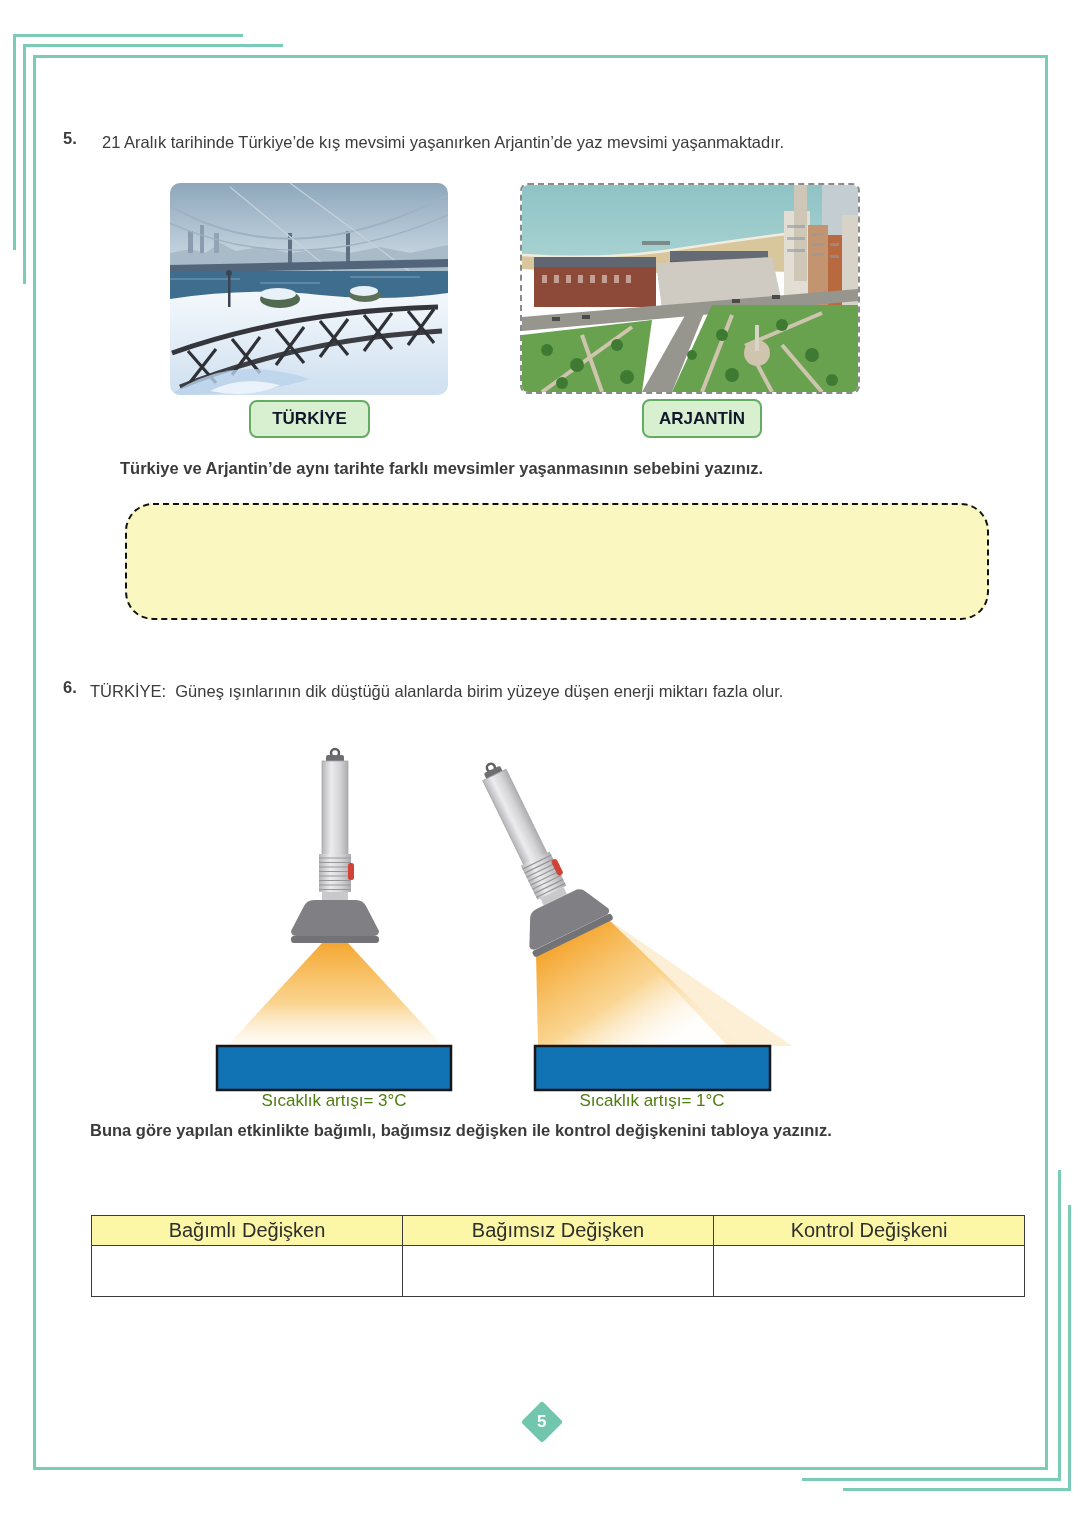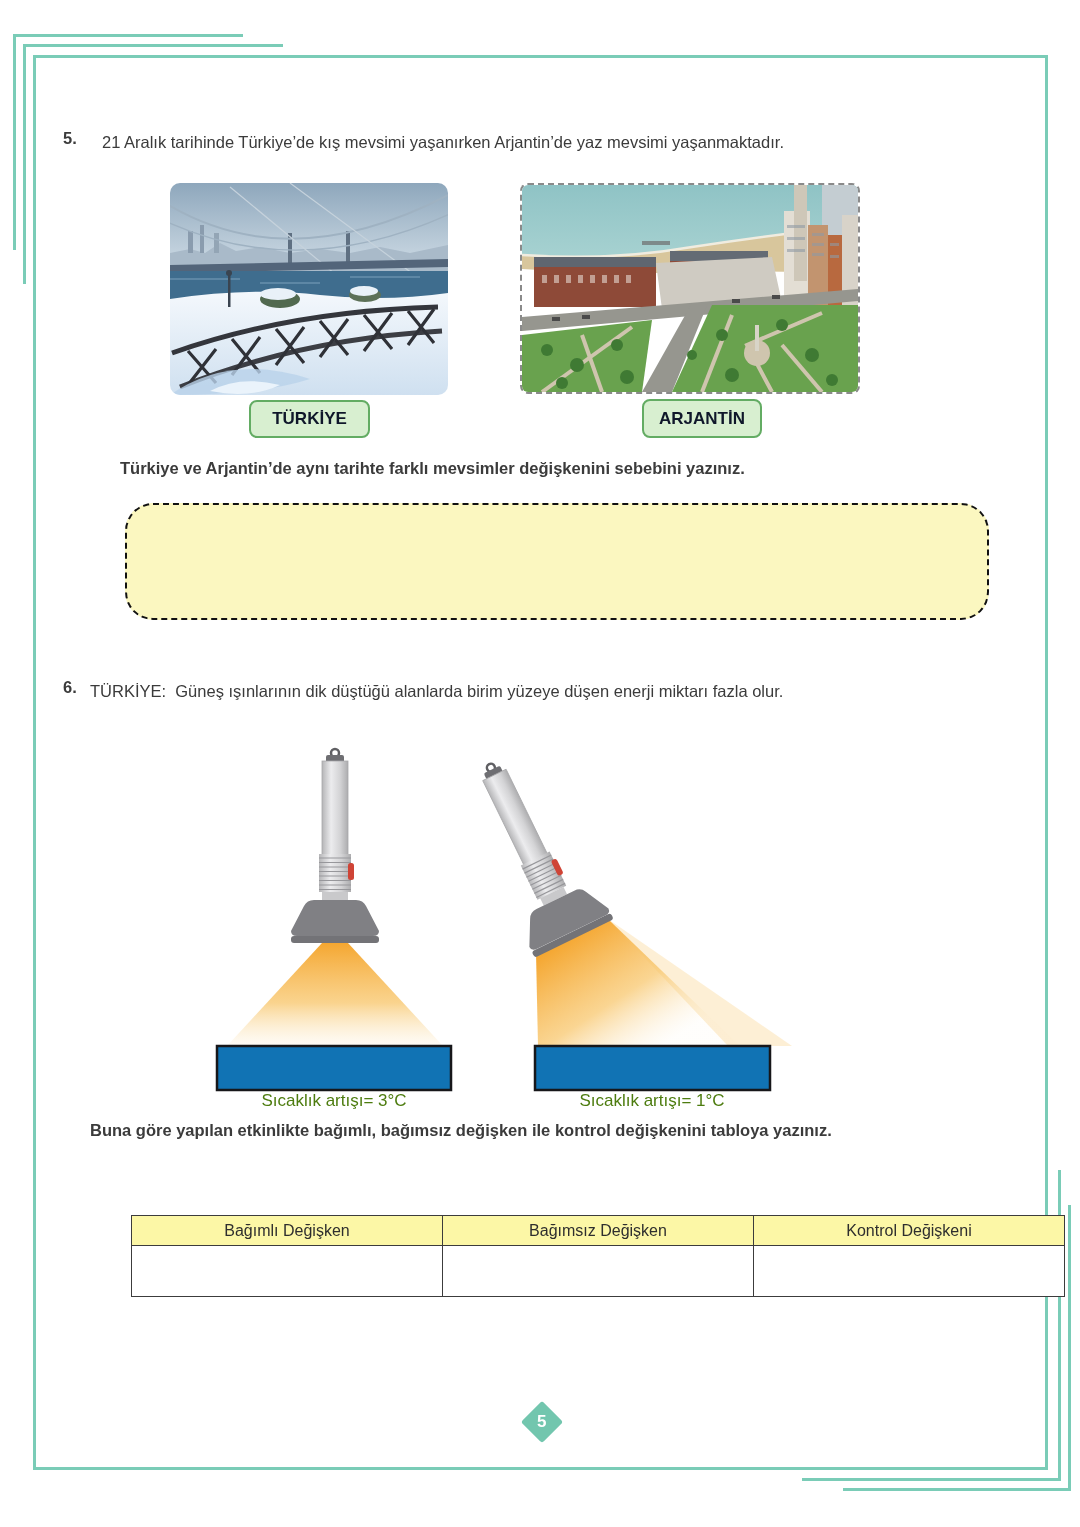--- a/index.html
+++ b/index.html
@@ -45,21 +45,21 @@
   .caption{position:absolute; top:1091px; width:280px; text-align:center; font-size:17px; color:#4d7c0f;}
   .caption.left{left:194px;}
   .caption.right{left:512px;}
 
   .para-block{position:absolute; left:90px; top:1117px; width:917px; font-size:16.5px; line-height:27.5px;}
   .para-block .bold-line{font-weight:bold;}
 
   
   .vars-table{
     position:absolute; left:91px; top:1215px; width:934px;
-    border-collapse:collapse; table-layout:fixed; font-size:16px;margin-left:40px;
+    border-collapse:collapse; table-layout:fixed; font-size:20px;
   }
   .vars-table th, .vars-table td{border:1.6px solid #3c3c3c;}
   .vars-table th{
     background:#fcf7a6; font-weight:normal; height:29px; text-align:center;
     color:#2e2e2e; padding:0;
   }
   .vars-table td{height:48px; background:#ffffff;}
 
   
   .page-badge{
@@ -230,21 +230,21 @@
     </svg>
   </div>
 
   <div class="country-label turkey">
     <span>TÜRKİYE</span>
   </div>
   <div class="country-label argentina">
     <span>ARJANTİN</span>
   </div>
 
-  <div class="prompt">Türkiye ve Arjantin’de aynı tarihte farklı mevsimler değişkenini sebebini yazınız.</div>
+  <div class="prompt">Türkiye ve Arjantin’de aynı tarihte farklı mevsimler yaşanmasının sebebini yazınız.</div>
 
   <div class="answer-box"></div>
 
   <div class="qnum" style="left:63px; top:678px;">6.</div>
   <div class="qtext" style="left:90px; top:678px; width:920px;">
     <span>TÜRKİYE:</span>&nbsp;
     <span>Güneş ışınlarının dik düştüğü alanlarda birim yüzeye düşen enerji miktarı fazla  olur.</span><br>
   </div>
 
   <div class="figure">

